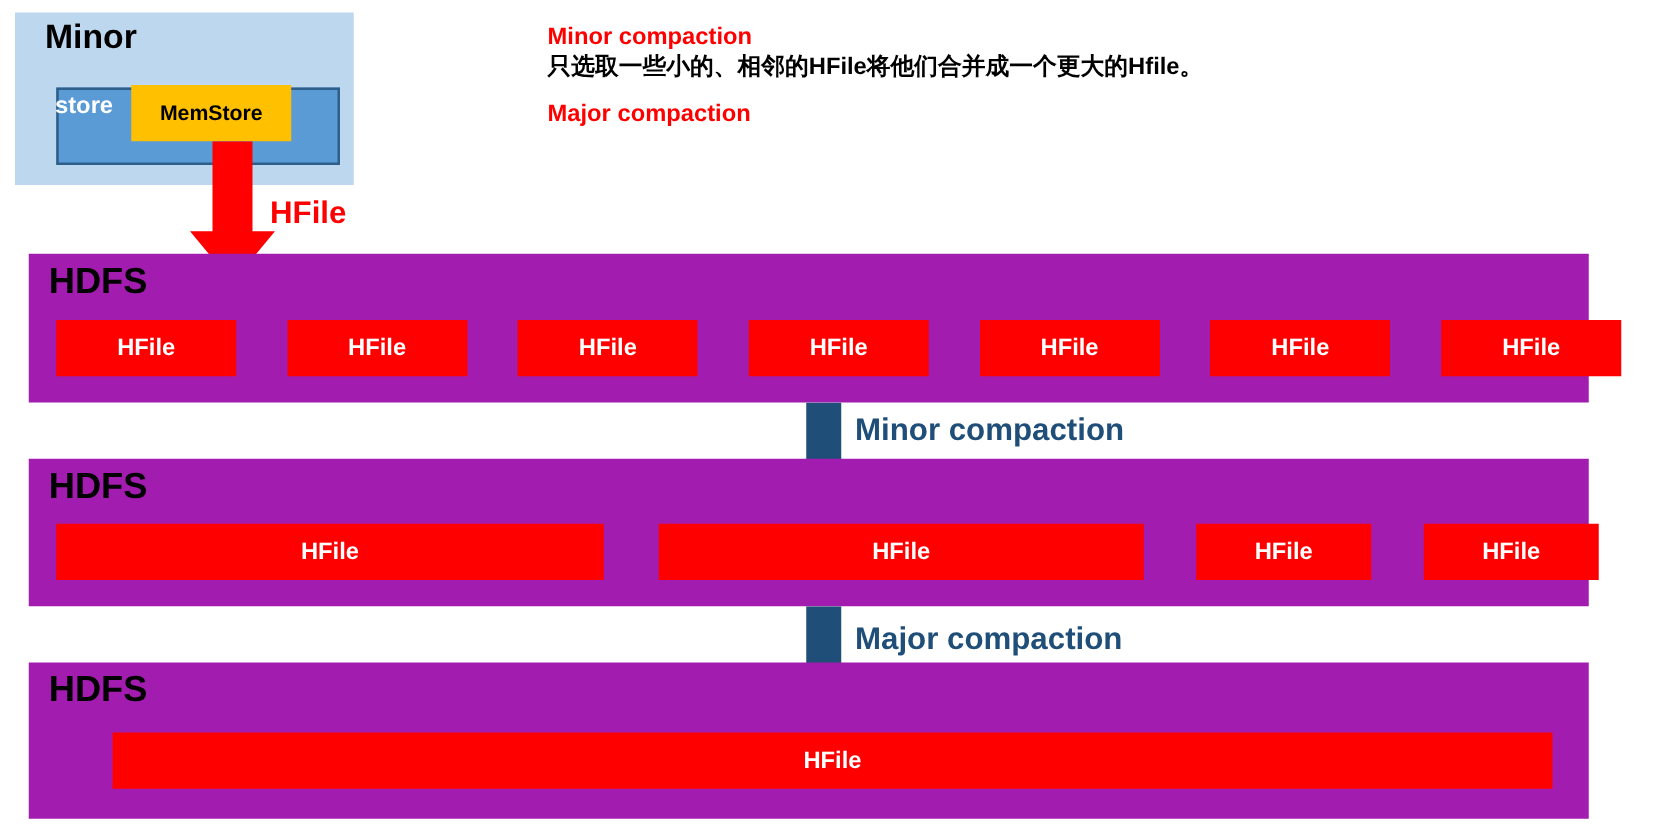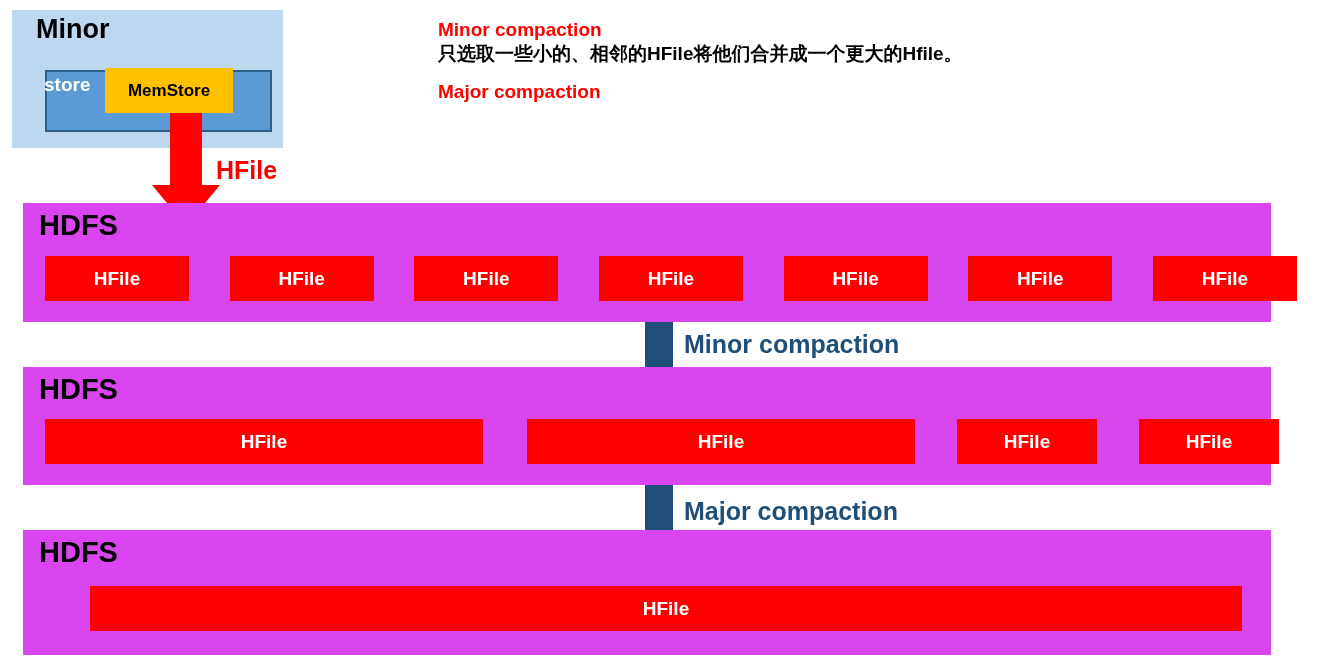--- a/index.html
+++ b/index.html
@@ -55,21 +55,21 @@
     line-height:1.25;margin:0;
   }
   .note-body{
     font-size:19px;font-weight:bold;color:#000000;
     line-height:1.3;margin:0 0 14px 0;
   }
 
   
   .hdfs-panel{
     position:absolute;left:23px;width:1248px;
-    background:#d946ef;
+    background:#a21caf;
   }
   #panel1{top:203px;height:119px;}
   #panel2{top:367px;height:118px;}
   #panel3{top:530px;height:125px;}
 
   .hdfs-title{
     position:absolute;left:16px;top:8px;
     font-size:29px;font-weight:bold;color:#000000;line-height:1;
   }
 

